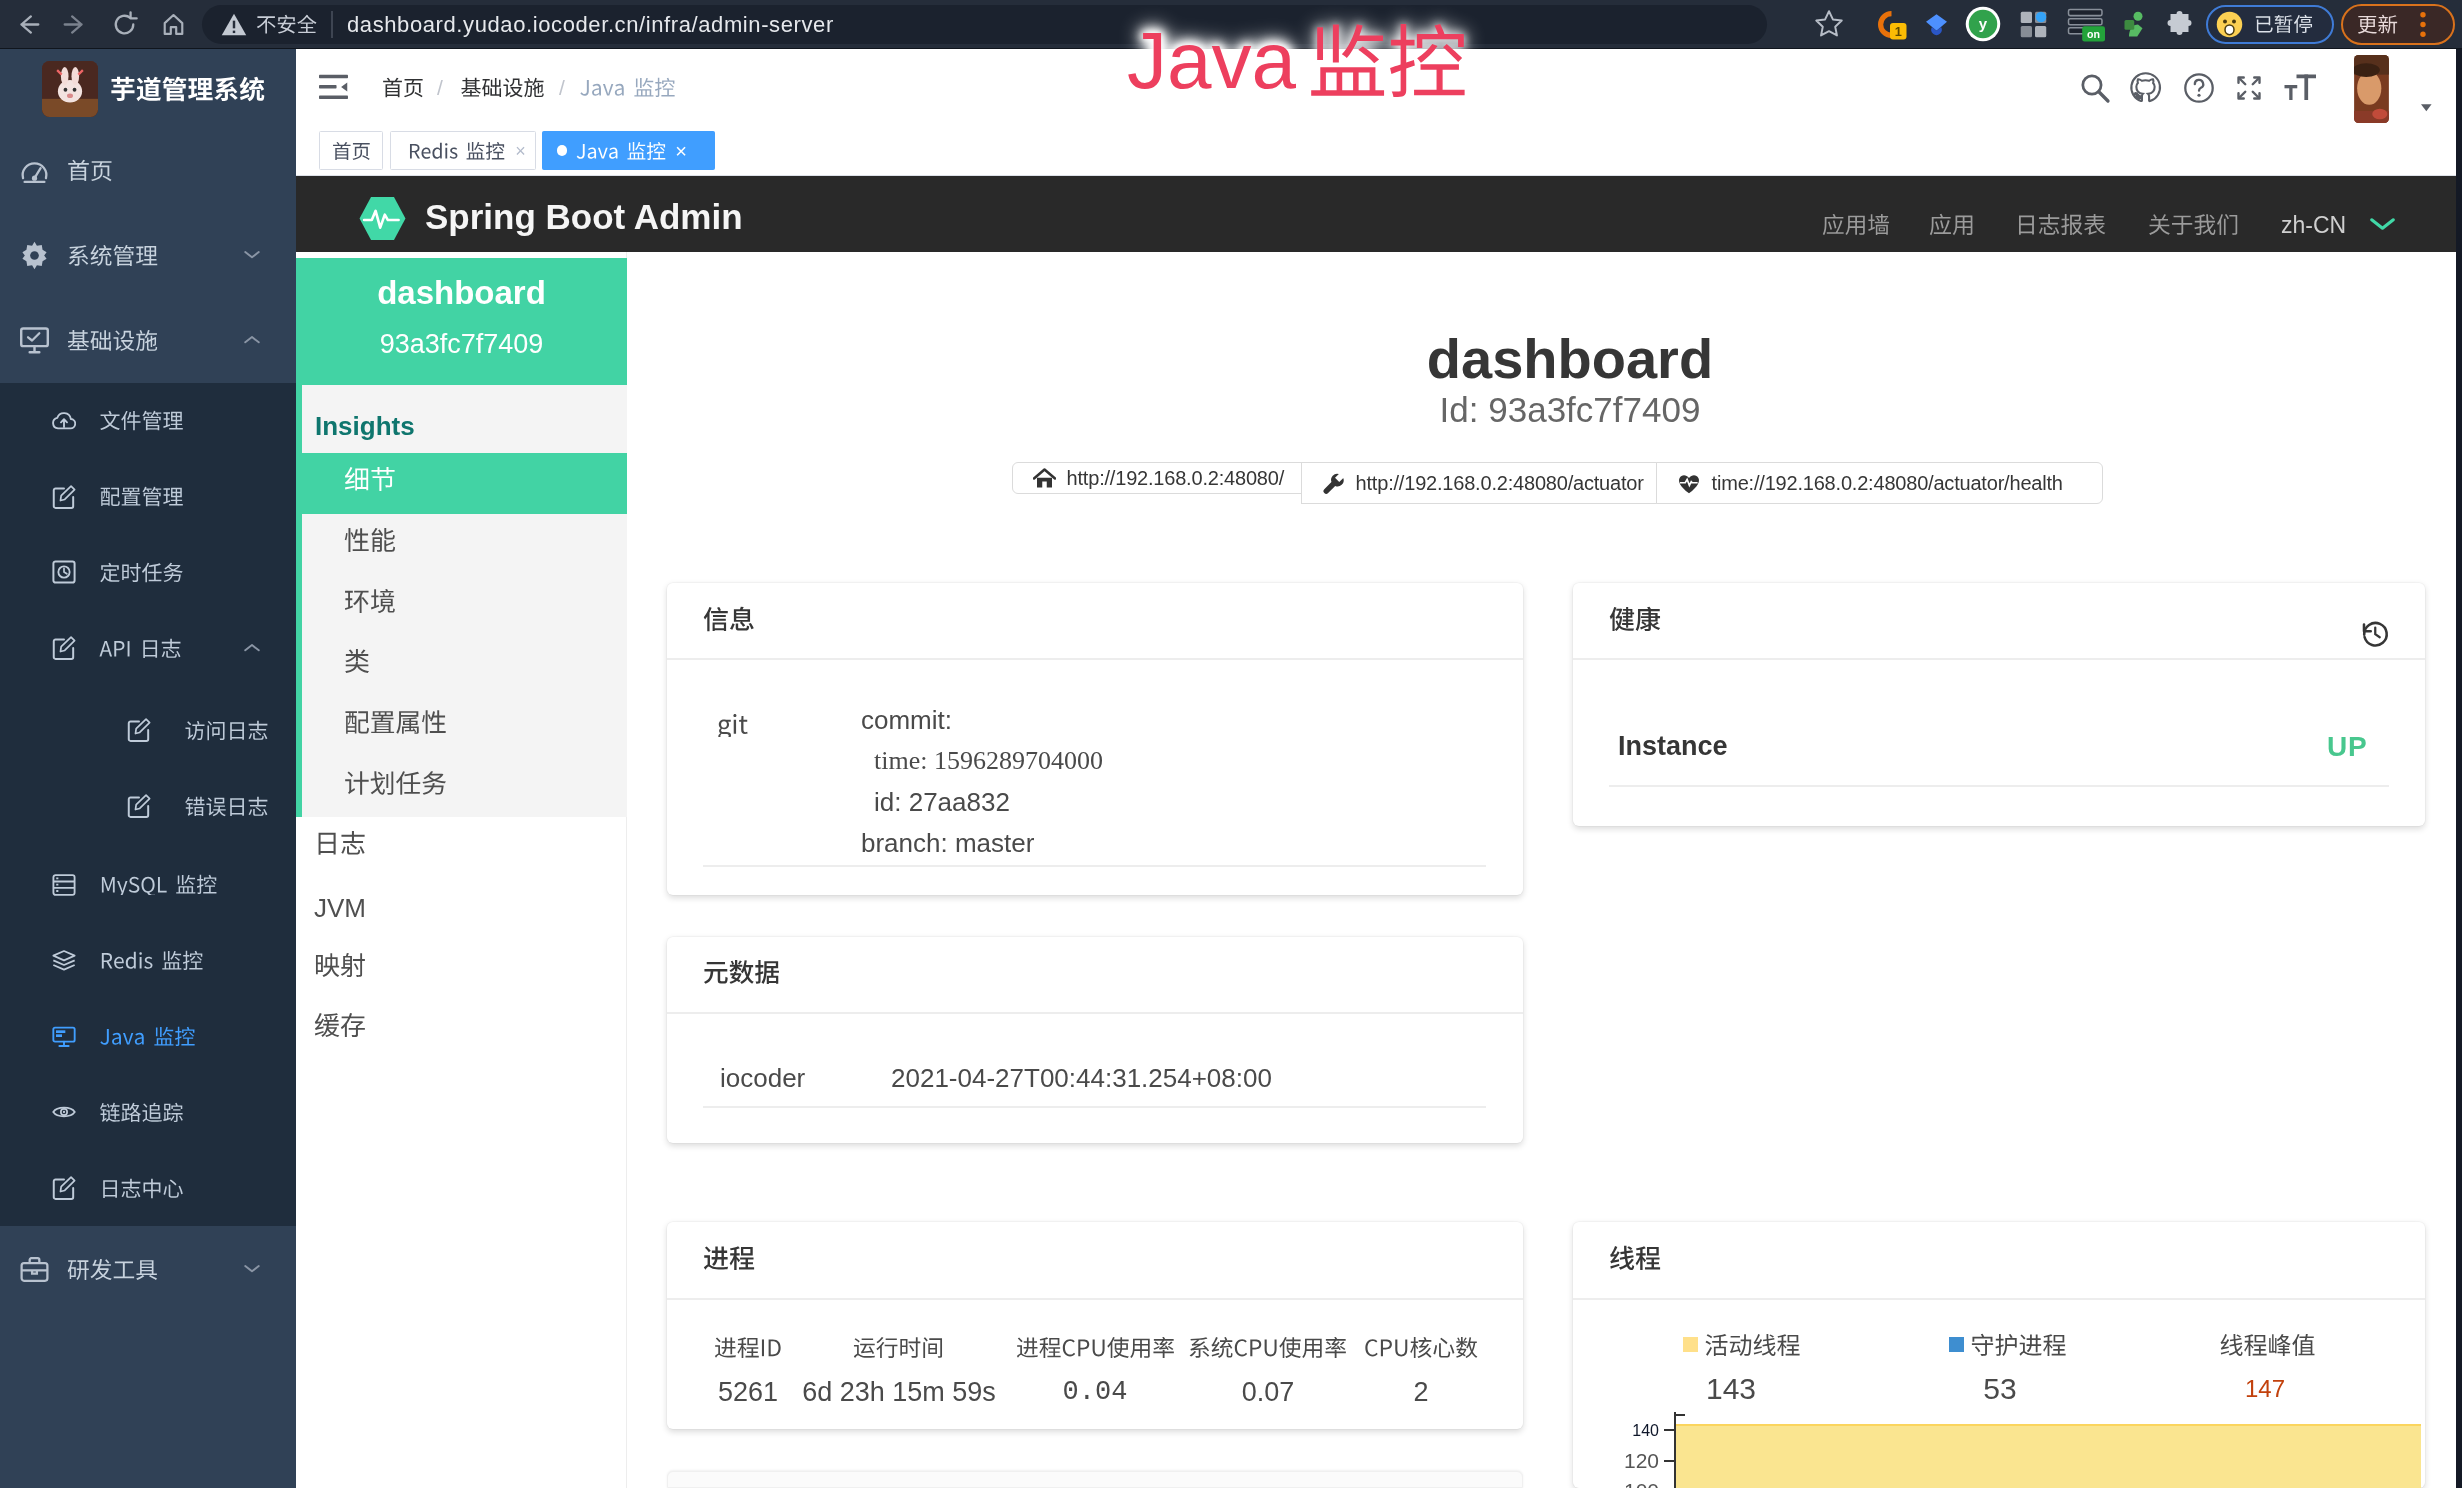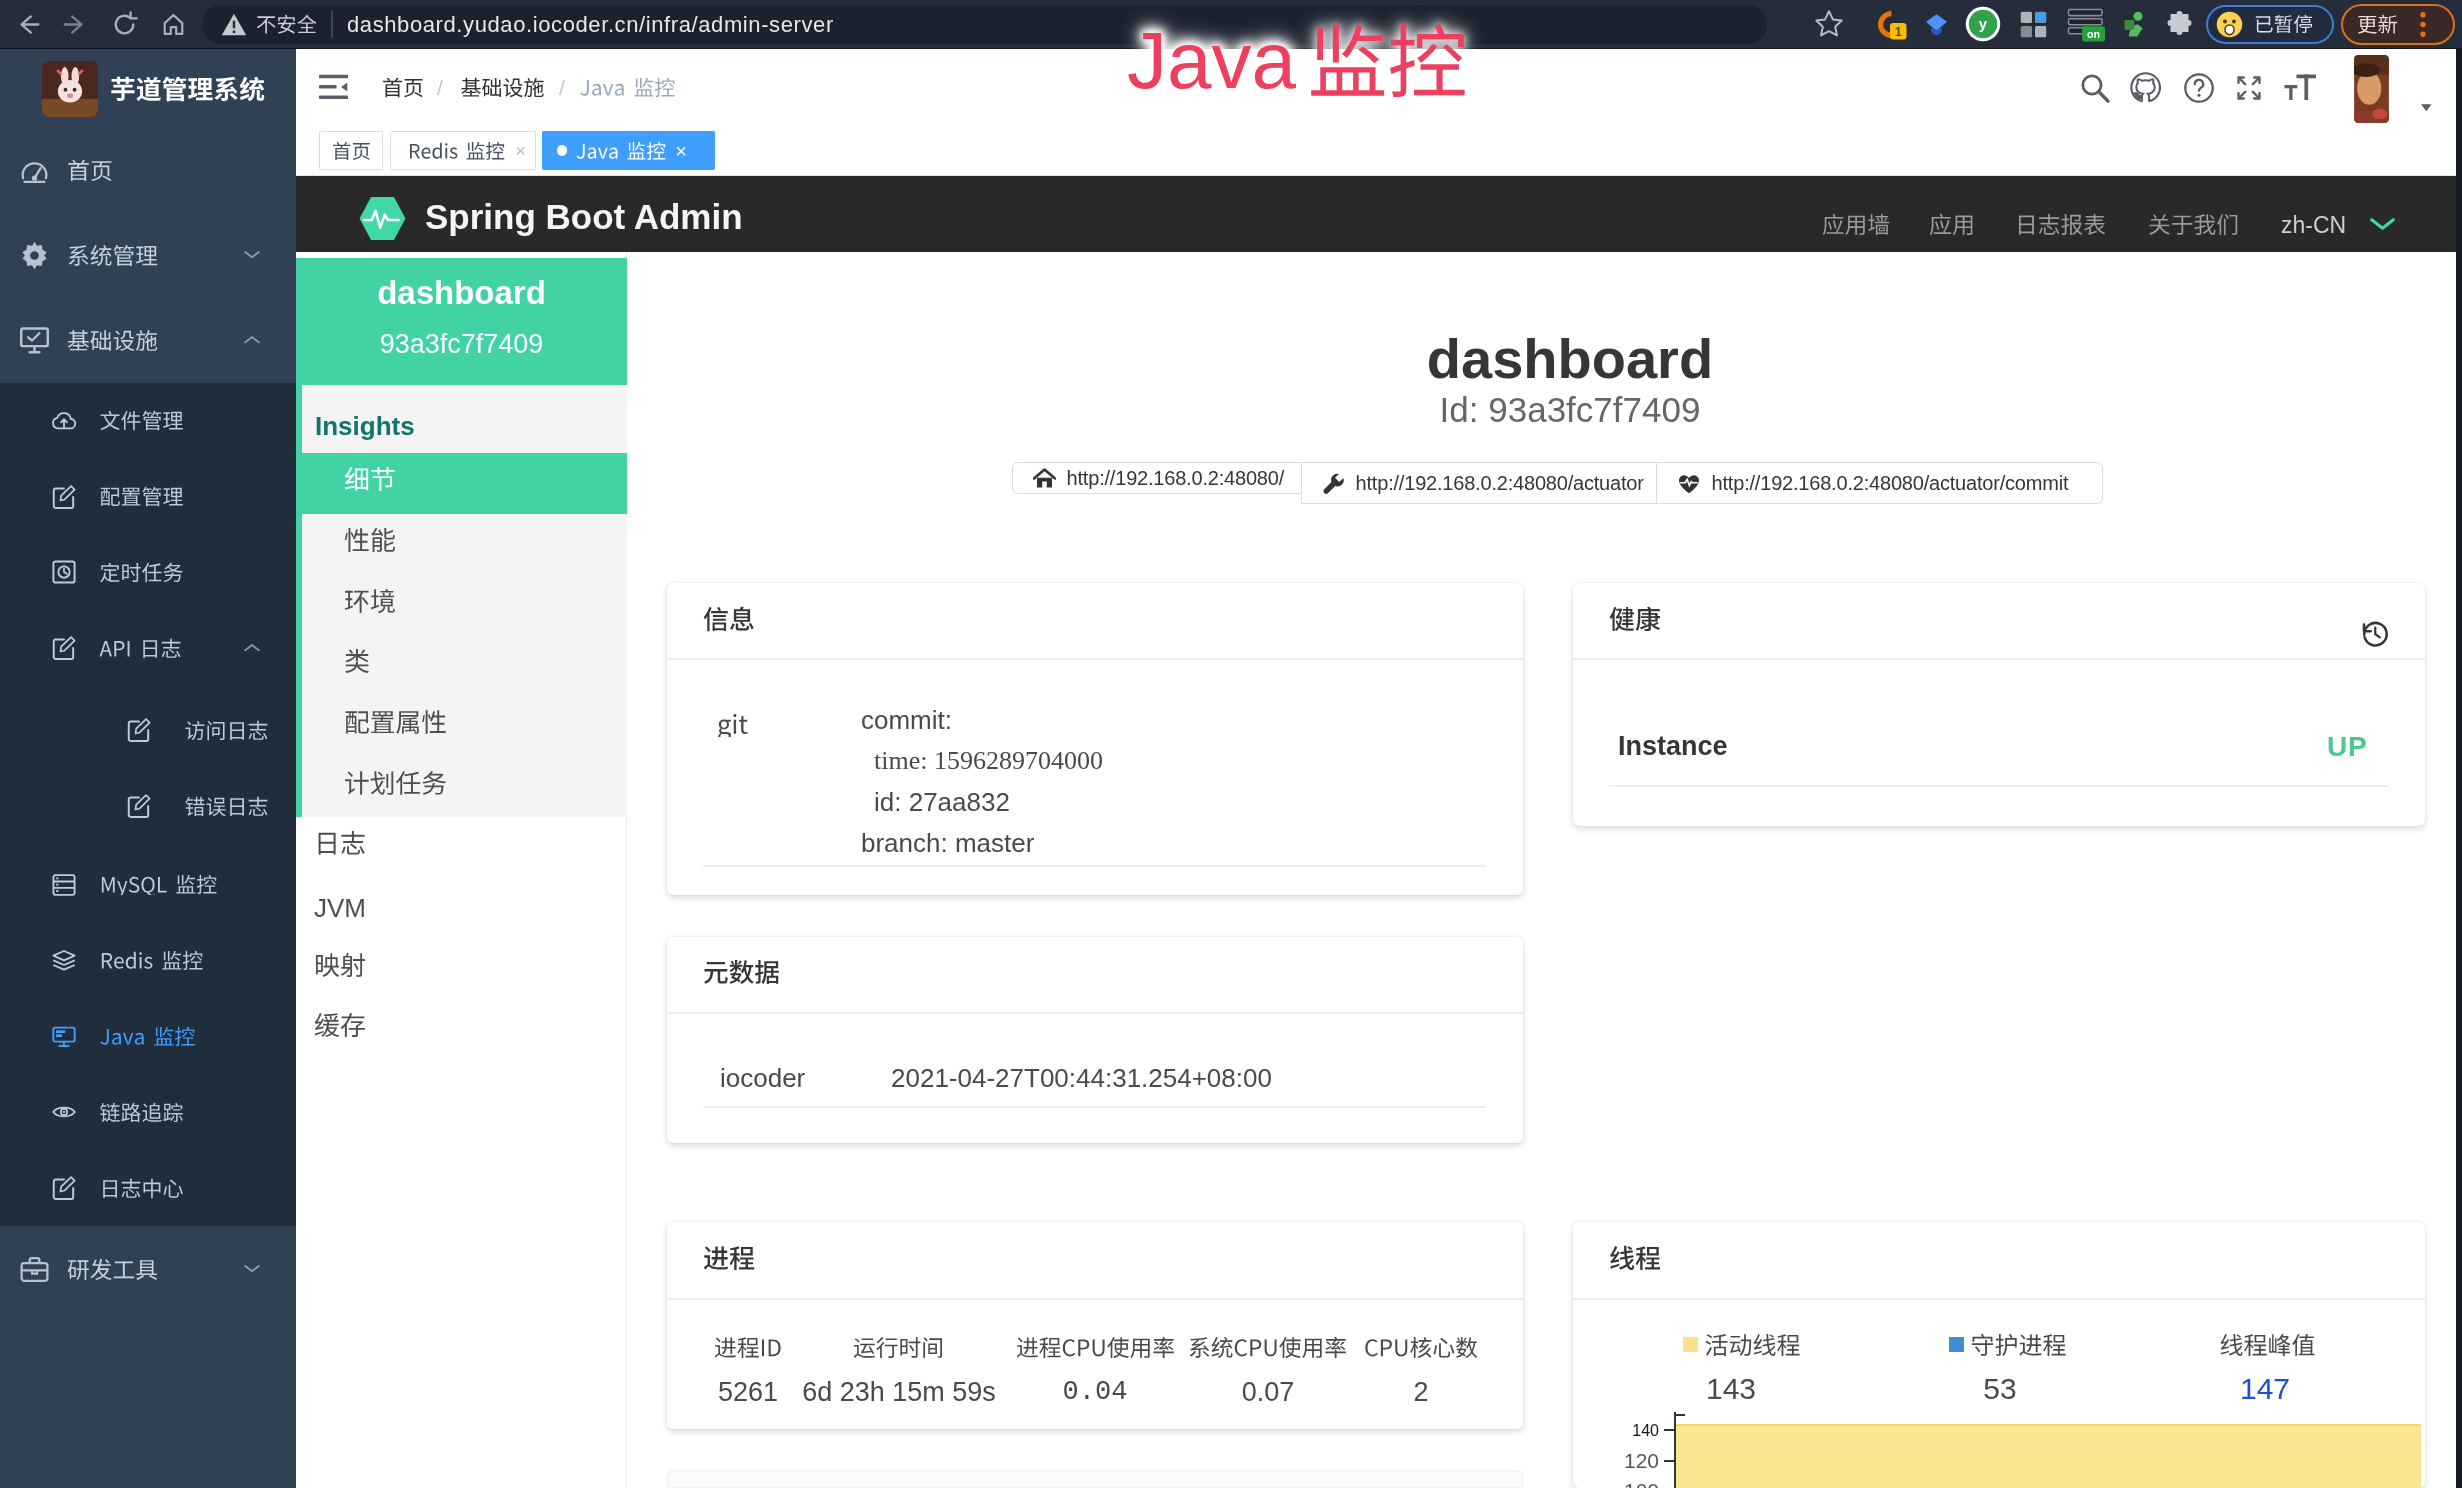--- a/index.html
+++ b/index.html
@@ -741,21 +741,21 @@
     </span>
     <span style="margin-left:10.6px">http://192.168.0.2:48080/actuator</span>
   </div>
 <div style="position:absolute;top:462px;height:42px;background:#fff;border:1.5px solid #dbdbdb;display:flex;align-items:center;font-size:20px;letter-spacing:-0.2px;color:#363636;white-space:nowrap;left:1656px;width:447px;border-radius:0 6px 6px 0">
     <span style="margin-left:20px;width:24px;height:21px;display:inline-block">
       <svg width="100%" height="100%" viewBox="0 0 32 28" style="display:block;">
         <path d="M16 27 C4 18 1 11 3.5 6.5 C6 2 12 1.5 16 6.5 C20 1.5 26 2 28.5 6.5 C31 11 28 18 16 27 Z" fill="#333"></path>
         <path d="M4 13 h7 l2.5-4.5 3 8 2.5-5 1.5 1.5 h7" stroke="#fff" stroke-width="2.2" fill="none"></path>
       </svg>
     </span>
-    <span style="margin-left:10.6px">http://192.168.0.2:48080/actuator/commit</span>
+    <span style="margin-left:10.6px">time://192.168.0.2:48080/actuator/health</span>
   </div>
 <div style="position:absolute;left:667px;top:583px;width:856px;height:312px;background:#fff;border-radius:6px;box-shadow:0 2.3px 6px rgba(10,10,10,.14),0 0 0 0.8px rgba(10,10,10,.03)"></div>
 <div style="position:absolute;left:703px;top:606px;">
     <svg style="width:52px;height:26px;display:block;" viewBox="0 -880 2000 1000">
       <g fill="#363636" transform="scale(1,-1)">
         <use href="#g89" x="0"></use>
         <use href="#g90" x="1000"></use>
       </g>
     </svg>
   </div>
@@ -921,21 +921,21 @@
       <g fill="#4a4a4a" transform="scale(1,-1)">
         <use href="#g115" x="0"></use>
         <use href="#g102" x="1000"></use>
         <use href="#g118" x="2000"></use>
         <use href="#g119" x="3000"></use>
       </g>
     </svg>
   </div>
 <div style="position:absolute;left:1731px;top:1374px;font-family:'Liberation Sans',sans-serif;font-size:30px;line-height:30px;font-weight:400;color:#4a4a4a;white-space:nowrap;transform:translateX(-50%)">143</div>
 <div style="position:absolute;left:2000px;top:1374px;font-family:'Liberation Sans',sans-serif;font-size:30px;line-height:30px;font-weight:400;color:#4a4a4a;white-space:nowrap;transform:translateX(-50%)">53</div>
-<div style="position:absolute;left:2265px;top:1374px;font-family:'Liberation Sans',sans-serif;font-size:30px;line-height:30px;font-weight:400;color:#1d4ed8;white-space:nowrap;transform:translateX(-50%)">147</div>
+<div style="position:absolute;left:2265px;top:1374px;font-family:'Liberation Sans',sans-serif;font-size:24px;line-height:30px;font-weight:400;color:#c2410c;white-space:nowrap;transform:translateX(-50%)">147</div>
 <div style="position:absolute;left:1676px;top:1424px;width:745px;height:64px;background:#fae590;border-top:2.3px solid #fbd55e"></div>
 <div style="position:absolute;left:1674px;top:1412px;width:2.3px;height:77px;background:#333"></div>
 <div style="position:absolute;left:1674px;top:1414px;width:10.6px;height:2.3px;background:#333"></div>
 <div style="position:absolute;left:1664px;top:1429px;width:10.6px;height:2.3px;background:#333"></div>
 <div style="position:absolute;left:1664px;top:1460px;width:10.6px;height:2.3px;background:#333"></div>
 <div style="position:absolute;left:1659px;top:1420px;font-family:'Liberation Sans',sans-serif;font-size:16px;line-height:21px;font-weight:400;color:#0f172a;white-space:nowrap;transform:translateX(-100%)">140</div>
 <div style="position:absolute;left:1659px;top:1450px;font-family:'Liberation Sans',sans-serif;font-size:21px;line-height:21px;font-weight:400;color:#555;white-space:nowrap;transform:translateX(-100%)">120</div>
 <div style="position:absolute;left:1659px;top:1480px;font-family:'Liberation Sans',sans-serif;font-size:21px;line-height:21px;font-weight:400;color:#555;white-space:nowrap;transform:translateX(-100%)">100</div>
 <div style="position:absolute;left:1127px;top:21px;display:flex;align-items:flex-end;filter:drop-shadow(0 0 4.6px #fff) drop-shadow(0 0 9px #fff);z-index:50">
     <span style="font-family:'Liberation Sans',sans-serif;font-size:80px;line-height:80px;color:#ED3F5E;text-shadow:0 0 6px #fff,0 0 12px #fff">Java</span>

